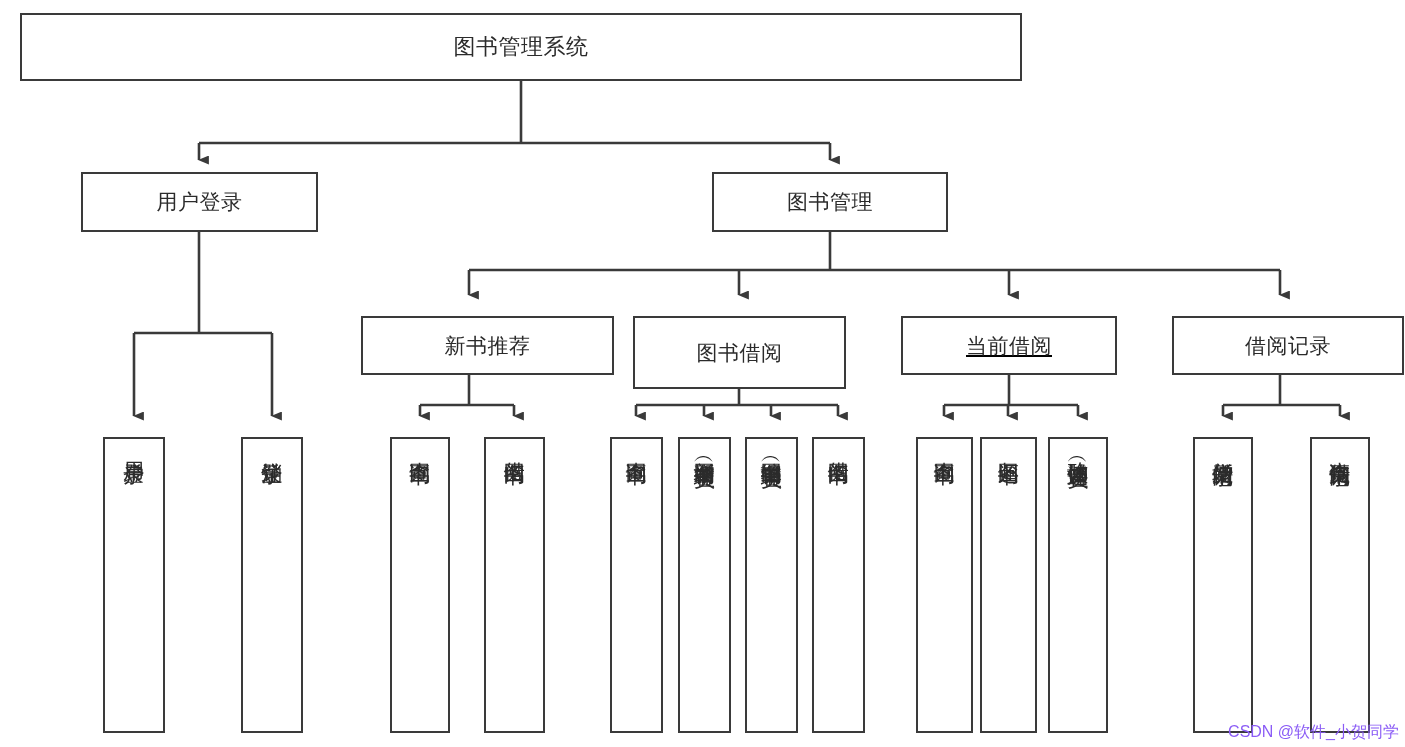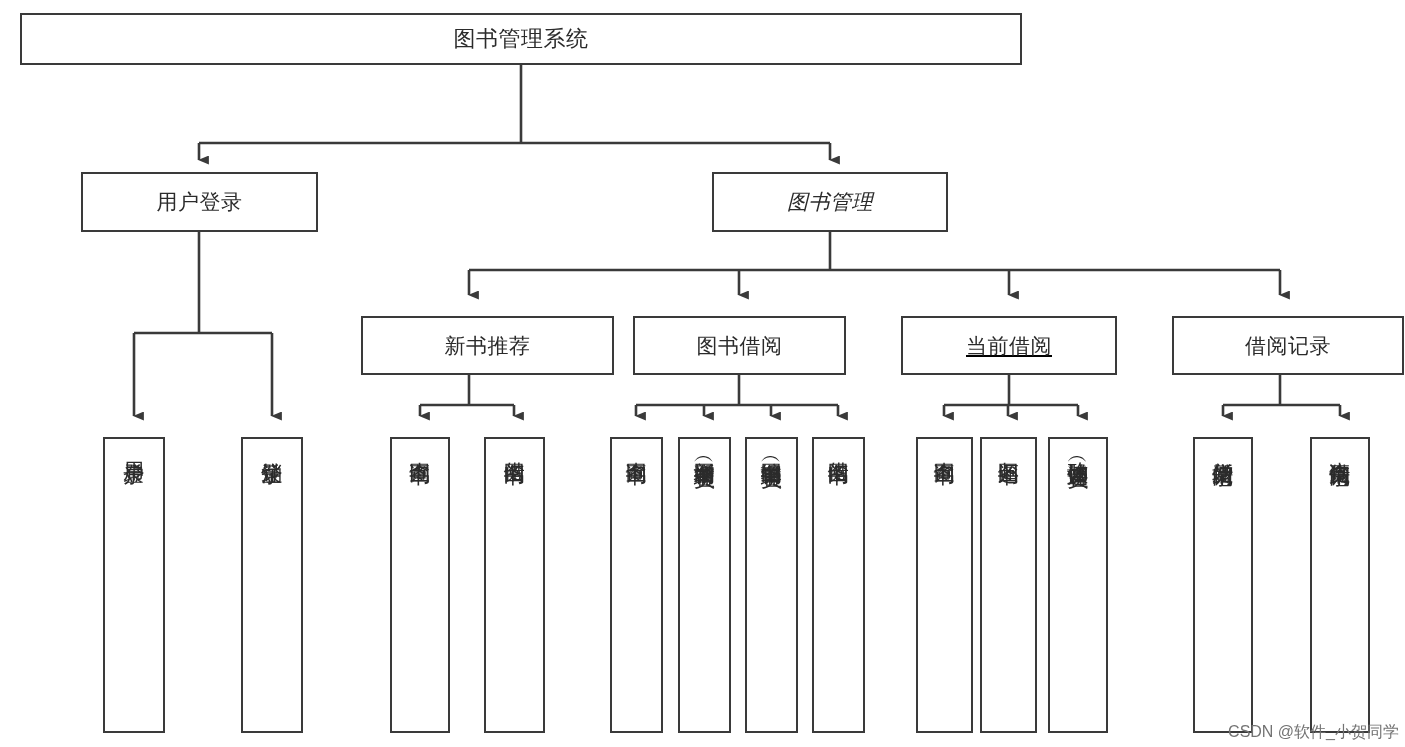--- a/index.html
+++ b/index.html
@@ -58,21 +58,21 @@
     line-height: 1.22;
     letter-spacing: 1px;
     text-align: center;
     white-space: nowrap;
   }
   #watermark {
     position: absolute;
     right: 6px;
     bottom: 4px;
     font-size: 16px;
-    color: #737373;
+    color: #8b5cf6;
     white-space: nowrap;
     pointer-events: none;
   }
 </style>
 </head>
 <body>
 
 <div id="diagram-root">
 
   <svg id="tree-svg" viewBox="0 0 1405 747" xmlns="http://www.w3.org/2000/svg">
@@ -130,37 +130,37 @@
     </g>
 
     <g stroke="#3a3a3a" stroke-width="2.6" fill="none">
       <path d="M 1280 375 L 1280 405"></path>
       <path d="M 1223 405 L 1340 405"></path>
       <path d="M 1223 405 L 1223 416" marker-end="url(#arrow)"></path>
       <path d="M 1340 405 L 1340 416" marker-end="url(#arrow)"></path>
     </g>
   </svg>
 
-  <div class="node-box root" id="node-root" style="left: 20px; top: 13px; width: 1002px; height: 52px;">
+  <div class="node-box root" id="node-root" style="left: 20px; top: 13px; width: 1002px; height: 68px;">
     <span class="node-label-h">图书管理系统</span>
   </div>
 
   <div id="level2-layer">
       <div class="node-box" style="left: 81px; top: 172px; width: 237px; height: 60px;">
         <span class="node-label-h">用户登录</span>
       </div>
-      <div class="node-box" style="left: 712px; top: 172px; width: 236px; height: 60px; font-style: italic;">
+      <div class="node-box" style="left: 712px; top: 172px; width: 236px; height: 60px;">
         <span class="node-label-h">图书管理</span>
       </div>
     </div>
   <div id="level3-layer">
       <div class="node-box" style="left: 361px; top: 316px; width: 253px; height: 59px;">
         <span class="node-label-h">新书推荐</span>
       </div>
-      <div class="node-box" style="left: 633px; top: 316px; width: 213px; height: 59px;">
+      <div class="node-box" style="left: 633px; top: 316px; width: 213px; height: 73px;">
         <span class="node-label-h">图书借阅</span>
       </div>
       <div class="node-box" style="left: 901px; top: 316px; width: 216px; height: 59px; text-decoration: underline;">
         <span class="node-label-h">当前借阅</span>
       </div>
       <div class="node-box" style="left: 1172px; top: 316px; width: 232px; height: 59px;">
         <span class="node-label-h">借阅记录</span>
       </div>
     </div>
   <div id="leaf-layer">

